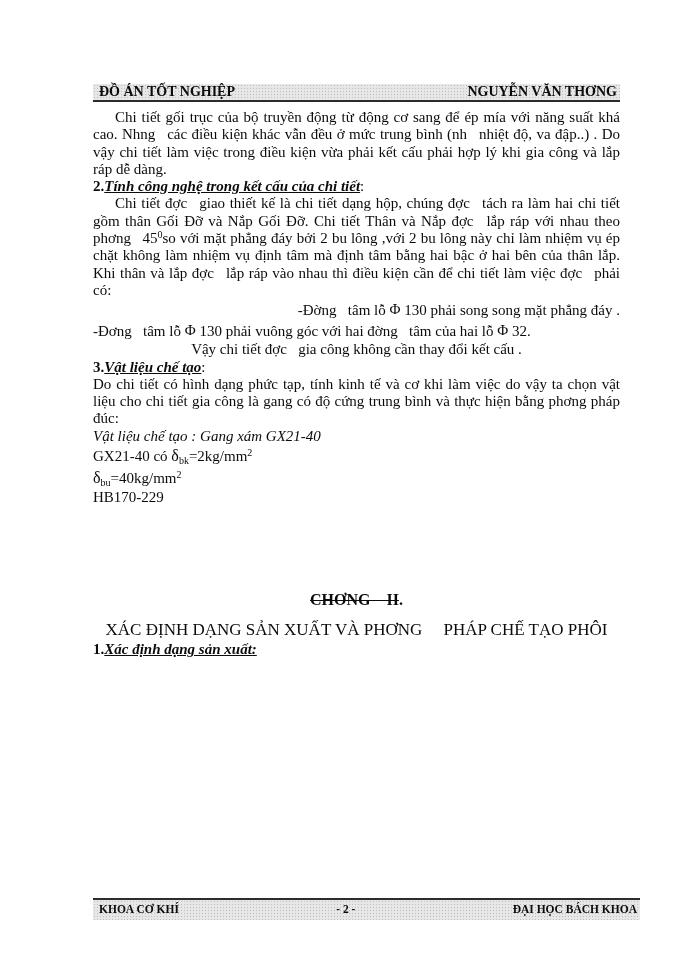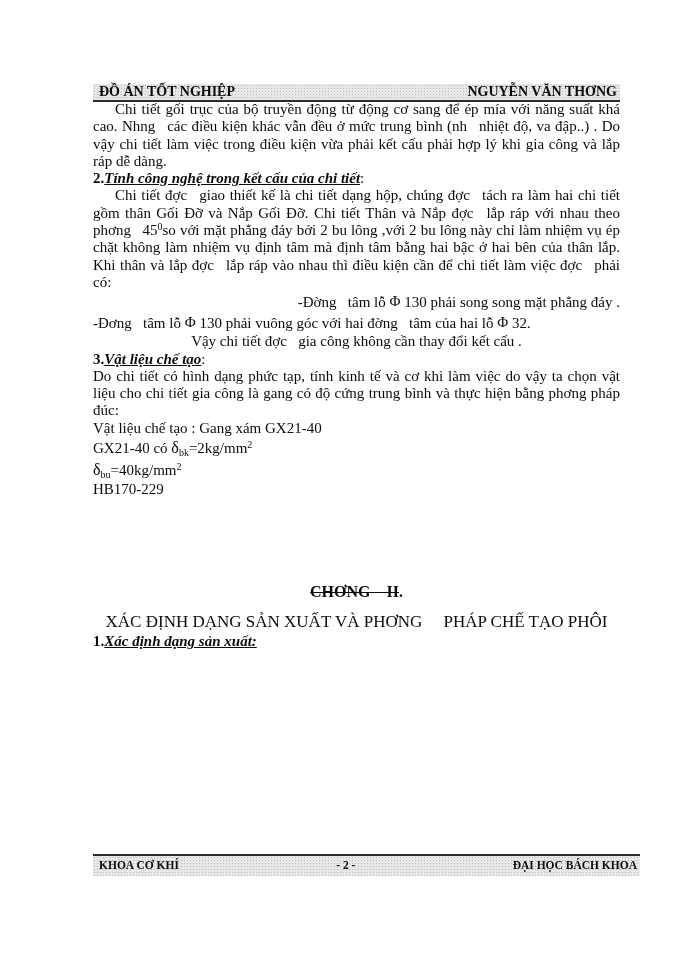--- a/index.html
+++ b/index.html
@@ -22,41 +22,41 @@
   .header {
     position: absolute;
     top: 84px; left: 93px; width: 527px;
     display: flex; justify-content: space-between; align-items: flex-end;
     font-weight: bold; font-size: 14px; line-height: 14px;
     padding: 1px 3px 1px 6px;
     border-bottom: 2px solid #2c2c2c;
   }
   .footer {
     position: absolute;
-    top: 854px; left: 93px; width: 547px;
+    top: 898px; left: 93px; width: 547px;
     display: flex; justify-content: space-between; align-items: center;
     font-weight: bold; font-size: 11.5px; line-height: 14px;
     padding: 2px 3px 4px 6px;
     border-top: 2px solid #2c2c2c;
   }
   
   .content {
     position: absolute;
-    top: 101px; left: 93px; width: 527px;
+    top: 109px; left: 93px; width: 527px;
     font-size: 15px; line-height: 17.3px;
     text-align: justify;
   }
   .content p { margin: 0; }
   .indent { text-indent: 22px; }
   .sec-num { font-weight: bold; font-style: normal; }
   .sec-title { font-weight: bold; font-style: italic; text-decoration: underline; }
   .req1 { margin: 6px 0 0 57px; text-align: right; line-height: 20px; }
   .req2 { margin: 0 0 0 20px;  text-align: left; line-height: 20px; }
   .conclusion { margin: 0 0 0 40px; text-align: center; }
-  .material  { margin: 0 0 0 62px; text-align: left; }
+  .material  { margin: 0 0 0 62px; text-align: left; font-style: italic; }
   .formula1  { margin: 3px 0 0 100px; text-align: left; line-height: 21px; }
   .formula2  { margin: 0 0 0 185px; text-align: left; line-height: 21px; }
   .hardness  { margin: 0 0 0 185px; text-align: left; }
   .phi { vertical-align: 1px; }
   .delta { font-size: 16px; }
   sup.deg { font-size: 10px; vertical-align: 5px; line-height: 0; }
   sup.sq  { font-size: 10px; vertical-align: 5px; line-height: 0; }
   sub.sm  { font-size: 10px; vertical-align: -3px; line-height: 0; }
   
   .chapter { margin-top: 84px; text-align: center; }

